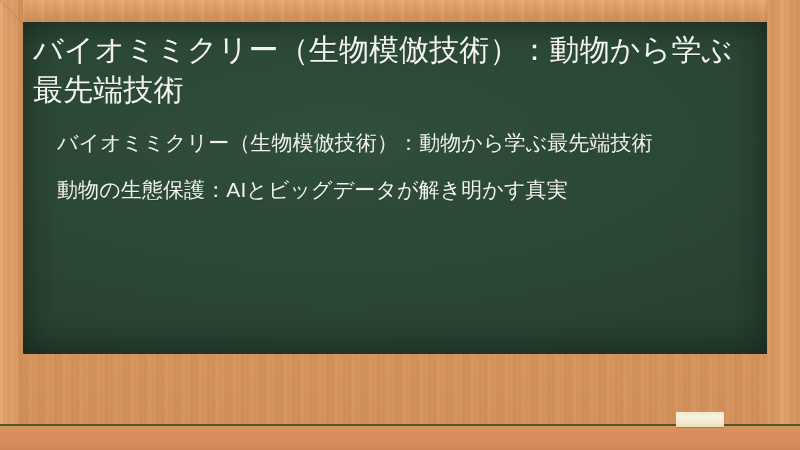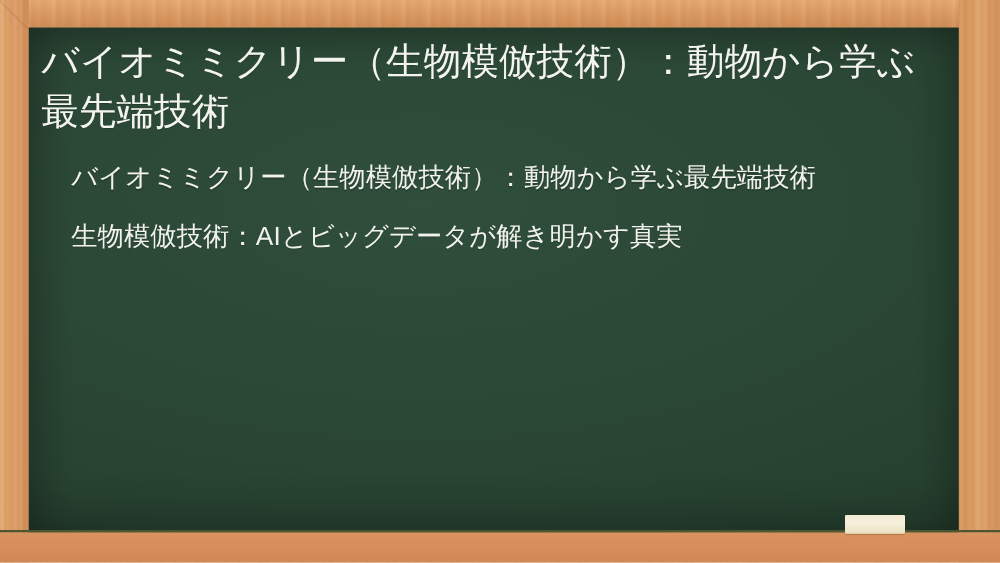--- a/index.html
+++ b/index.html
@@ -110,21 +110,21 @@
     transform-origin: 0 0;
   }
   .miter-tl { top: 0; left: 0; width: 32px; height: 1px; transform: rotate(45deg); }
 
   
   .board {
     position: absolute;
     left: 23px;
     top: 22px;
     width: 744px;
-    height: 404px;
+    height: 332px;
     box-sizing: border-box;
     background:
       radial-gradient(ellipse 90% 75% at 42% 35%, #2f4e3b 0%, #2b4735 55%, #26402f 100%);
     box-shadow: inset 0 0 26px rgba(0,0,0,0.22);
     padding: 0;
     overflow: hidden;
   }
   .board-inner-shade {
     position: absolute;
     inset: 0;
@@ -197,21 +197,21 @@
 
   <div class="board">
     <div class="board-inner-shade"></div>
 
     <div class="content">
 
       <h1 class="board-title">バイオミミクリー（生物模倣技術）：動物から学ぶ最先端技術</h1>
 
       <ul class="topic-list">
         <li class="topic-item">バイオミミクリー（生物模倣技術）：動物から学ぶ最先端技術</li>
-        <li class="topic-item">生物模倣技術：AIとビッグデータが解き明かす真実</li>
+        <li class="topic-item">動物の生態保護：AIとビッグデータが解き明かす真実</li>
       </ul>
 
     </div>
   </div>
 
   <div class="ledge-topline"></div>
   <div class="frame-ledge-bottom"></div>
   <div class="chalk-stick"></div>
 
 </div>

